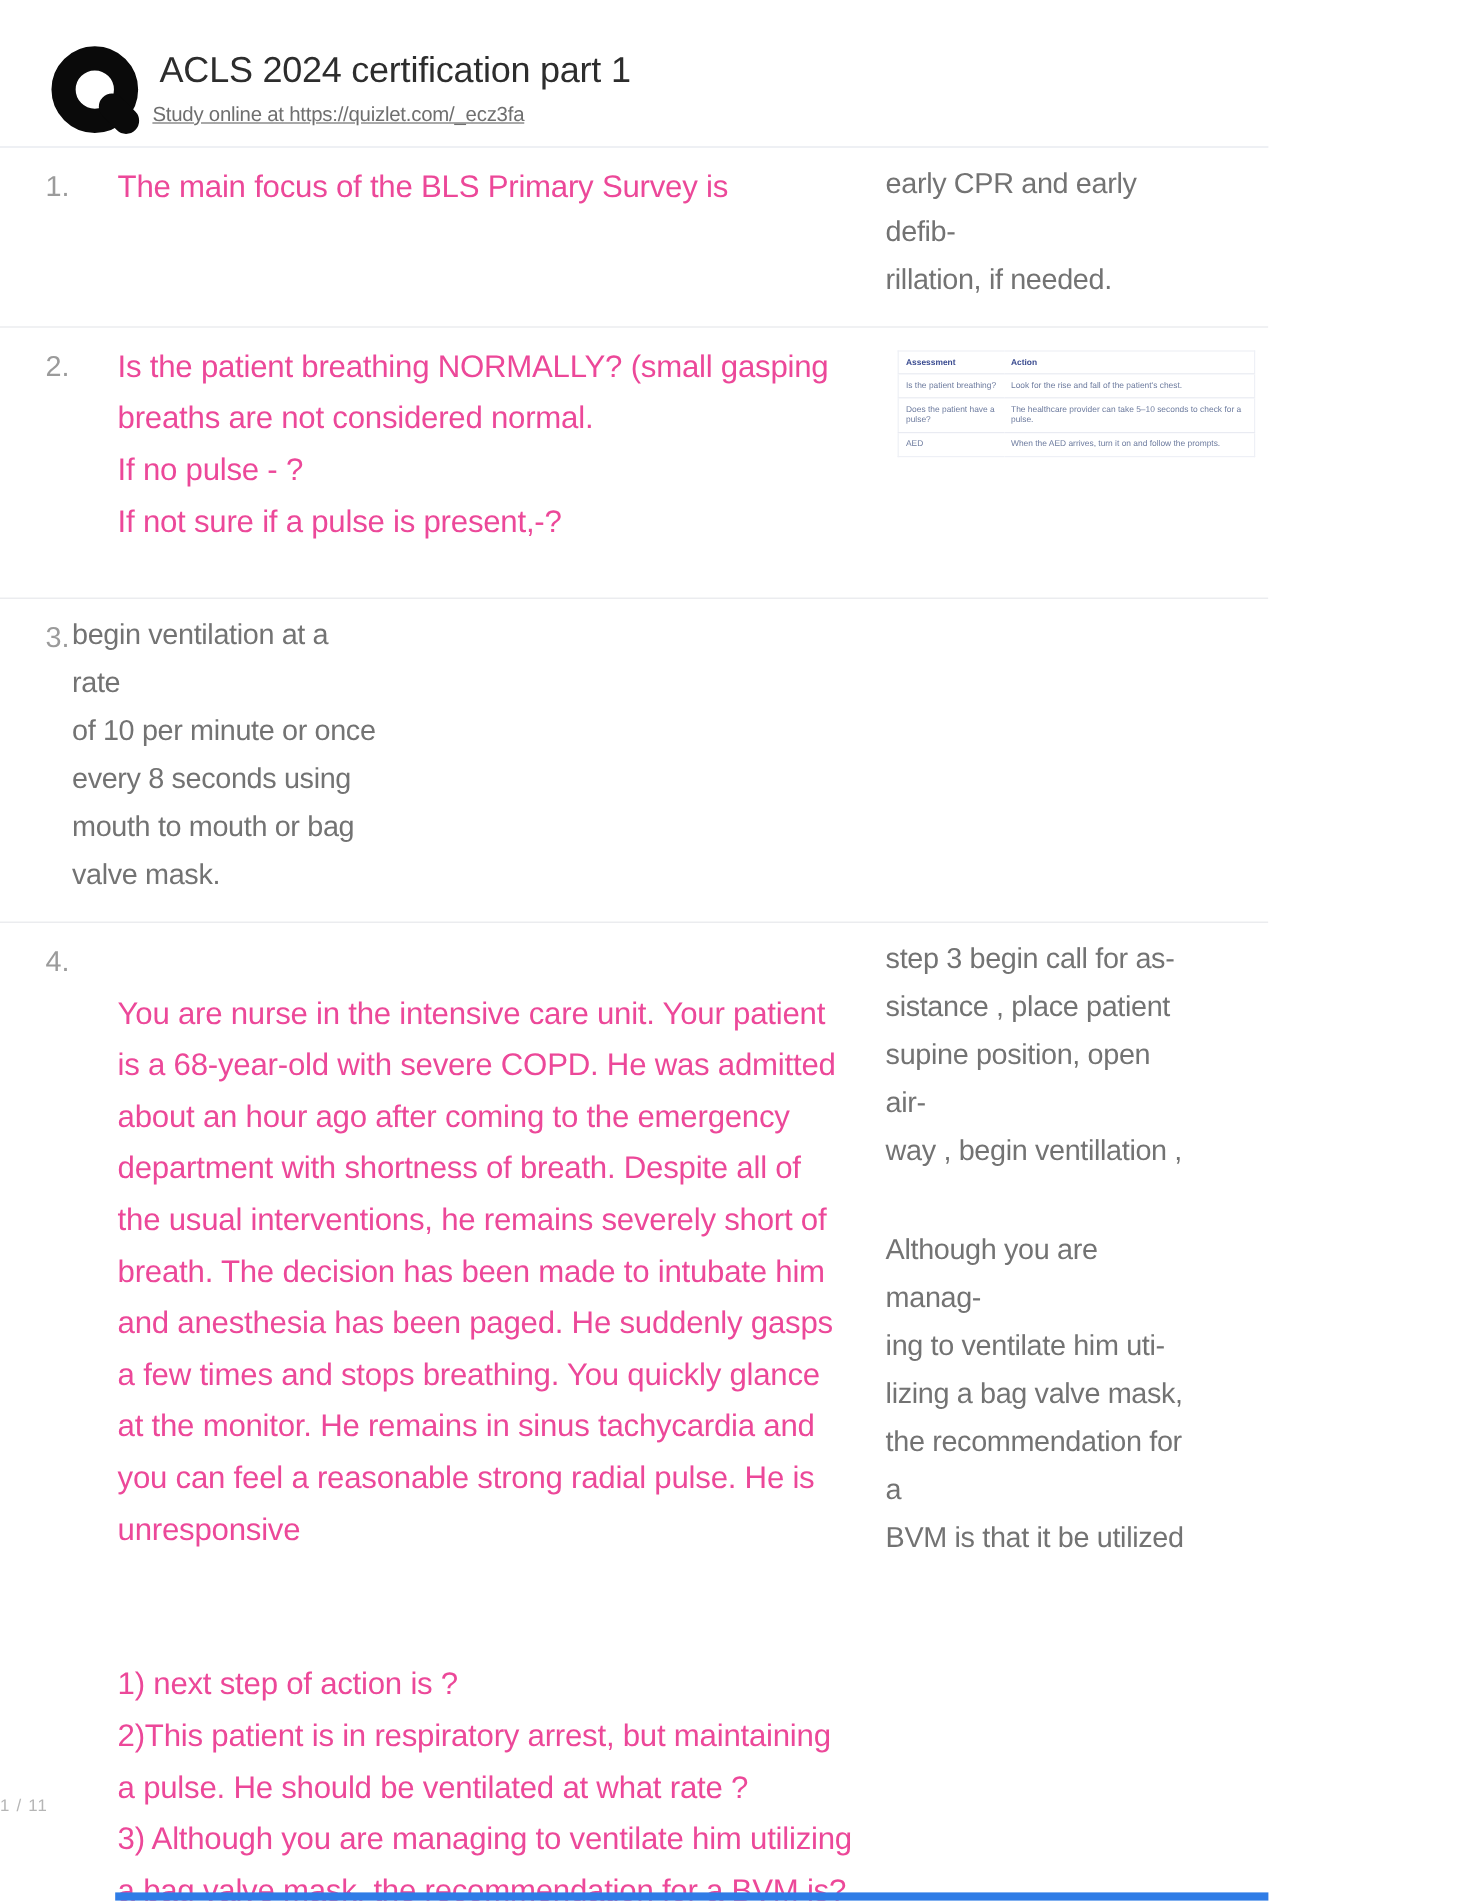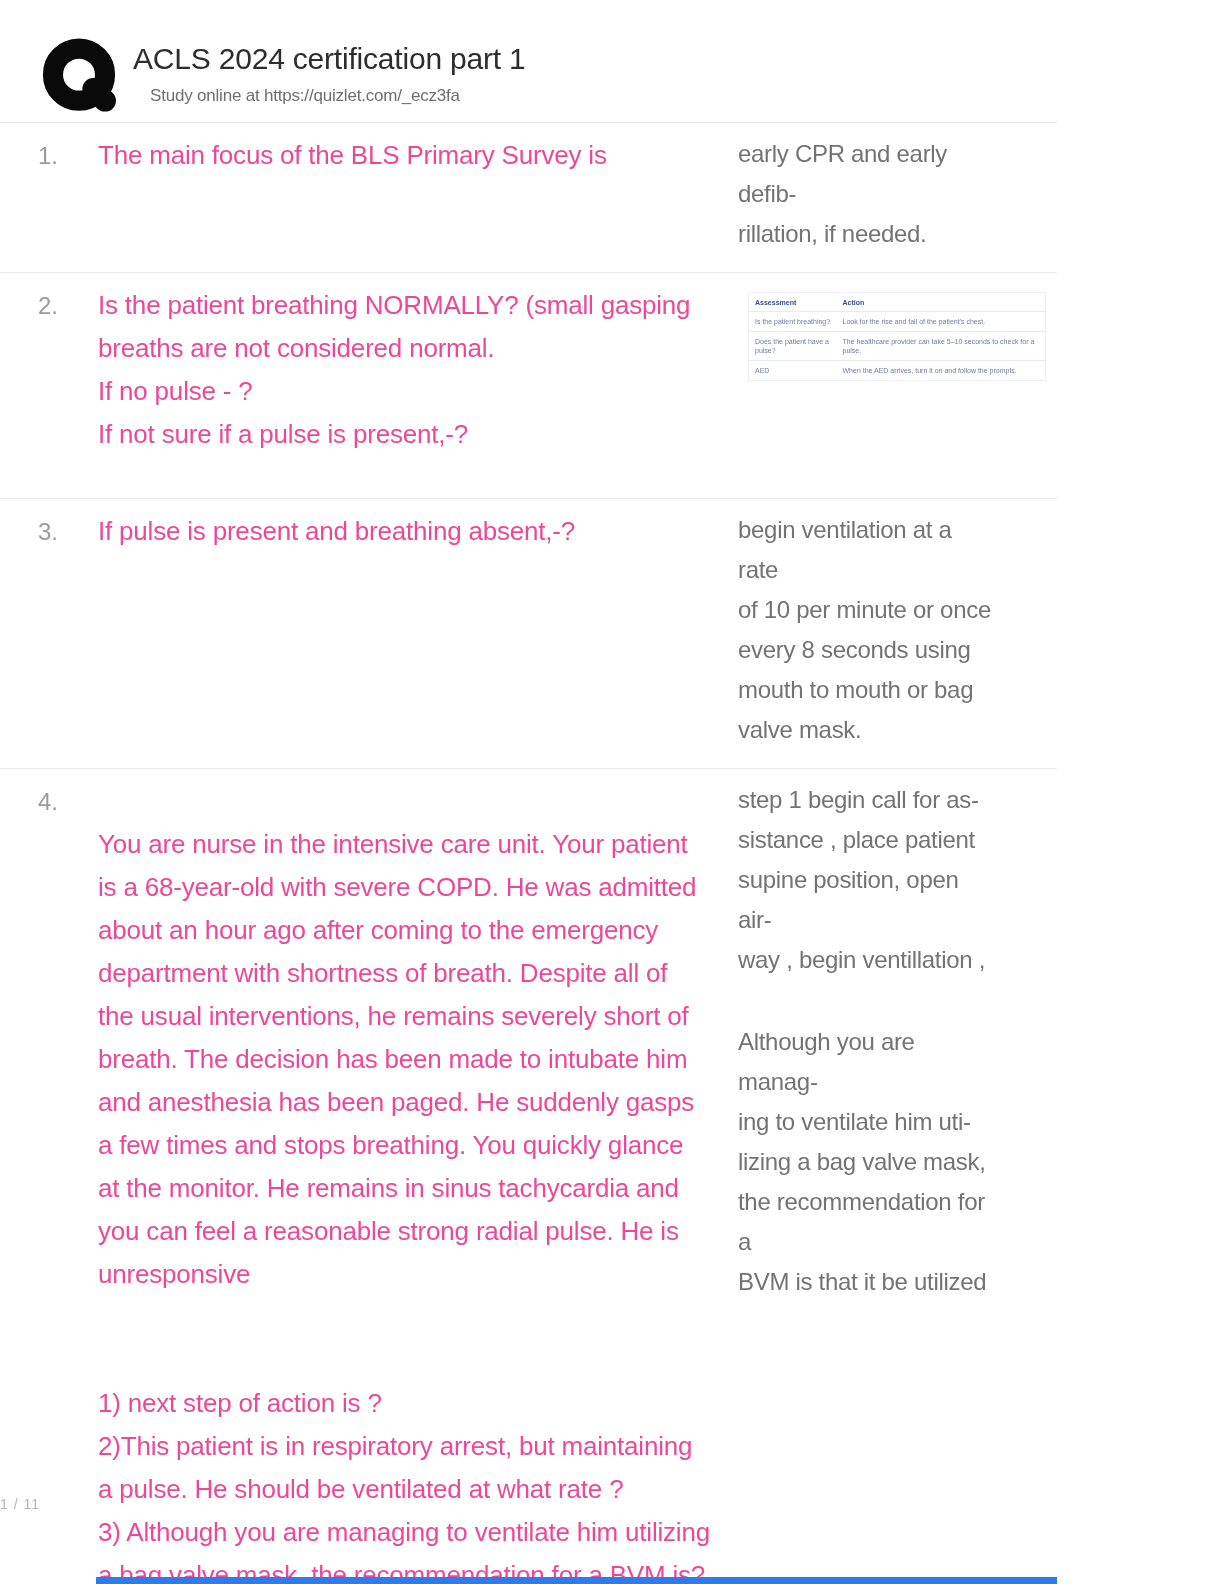--- a/index.html
+++ b/index.html
@@ -14,22 +14,22 @@
   .page { position: absolute; inset: 0; width: 1057px; height: 1584px; overflow: hidden; }
 
   
   .header { position: absolute; left: 35px; top: 34px; right: 35px; height: 88px; }
   .logo { position: absolute; left: 2px; top: 2px; width: 84px; height: 84px; }
   .title {
     position: absolute; left: 98px; top: 8px;
     font-size: 30px; color: #2d2d2d; letter-spacing: -0.2px;
   }
   .subtitle {
-    position: absolute; left: 115px; top: 52px;
-    font-size: 17px; color: #6f6f6f; letter-spacing: -0.2px;
+    position: absolute; left: 92px; top: 52px;
+    font-size: 17px; color: #6f6f6f; letter-spacing: -0.2px; text-decoration: underline;
   }
   .header-divider {
     position: absolute; top: 122px; left: 0; width: 1224px; height: 1px;
     background: #e3e7ed;
   }
 
   
   .content { position: absolute; top: 123px; left: 0; right: 0; }
   .qa-row {
     display: flex;
@@ -151,21 +151,20 @@
               <td>AED</td>
               <td>When the AED arrives, turn it on and follow the prompts.</td>
             </tr>
           </tbody>
         </table>
       </div>
     </div>
 
     <div class="qa-row row-3">
       <div class="row-number">3.</div>
-      <div class="question">If pulse is present and breathing absent,-?</div>
       <div class="answer">
         <div class="answer-text">begin ventilation at a rate
 of 10 per minute or once
 every 8 seconds using
 mouth to mouth or bag
 valve mask.</div>
       </div>
     </div>
 
     <div class="qa-row row-4">
@@ -183,21 +182,21 @@
 you can feel a reasonable strong radial pulse. He is
 unresponsive</div>
         <div class="q-para2">1) next step of action is ?
 2)This patient is in respiratory arrest, but maintaining
 a pulse. He should be ventilated at what rate ?
 3) Although you are managing to ventilate him utilizing
 a bag valve mask, the recommendation for a BVM is?
 4) the airway should be maintained using what maneu-</div>
       </div>
       <div class="answer">
-        <div class="answer-text a-para">step 1 begin call for as-
+        <div class="answer-text a-para">step 3 begin call for as-
 sistance , place patient
 supine position, open air-
 way , begin ventillation ,</div>
         <div class="answer-text a-para">Although you are manag-
 ing to ventilate him uti-
 lizing a bag valve mask,
 the recommendation for a
 BVM is that it be utilized</div>
       </div>
     </div>

